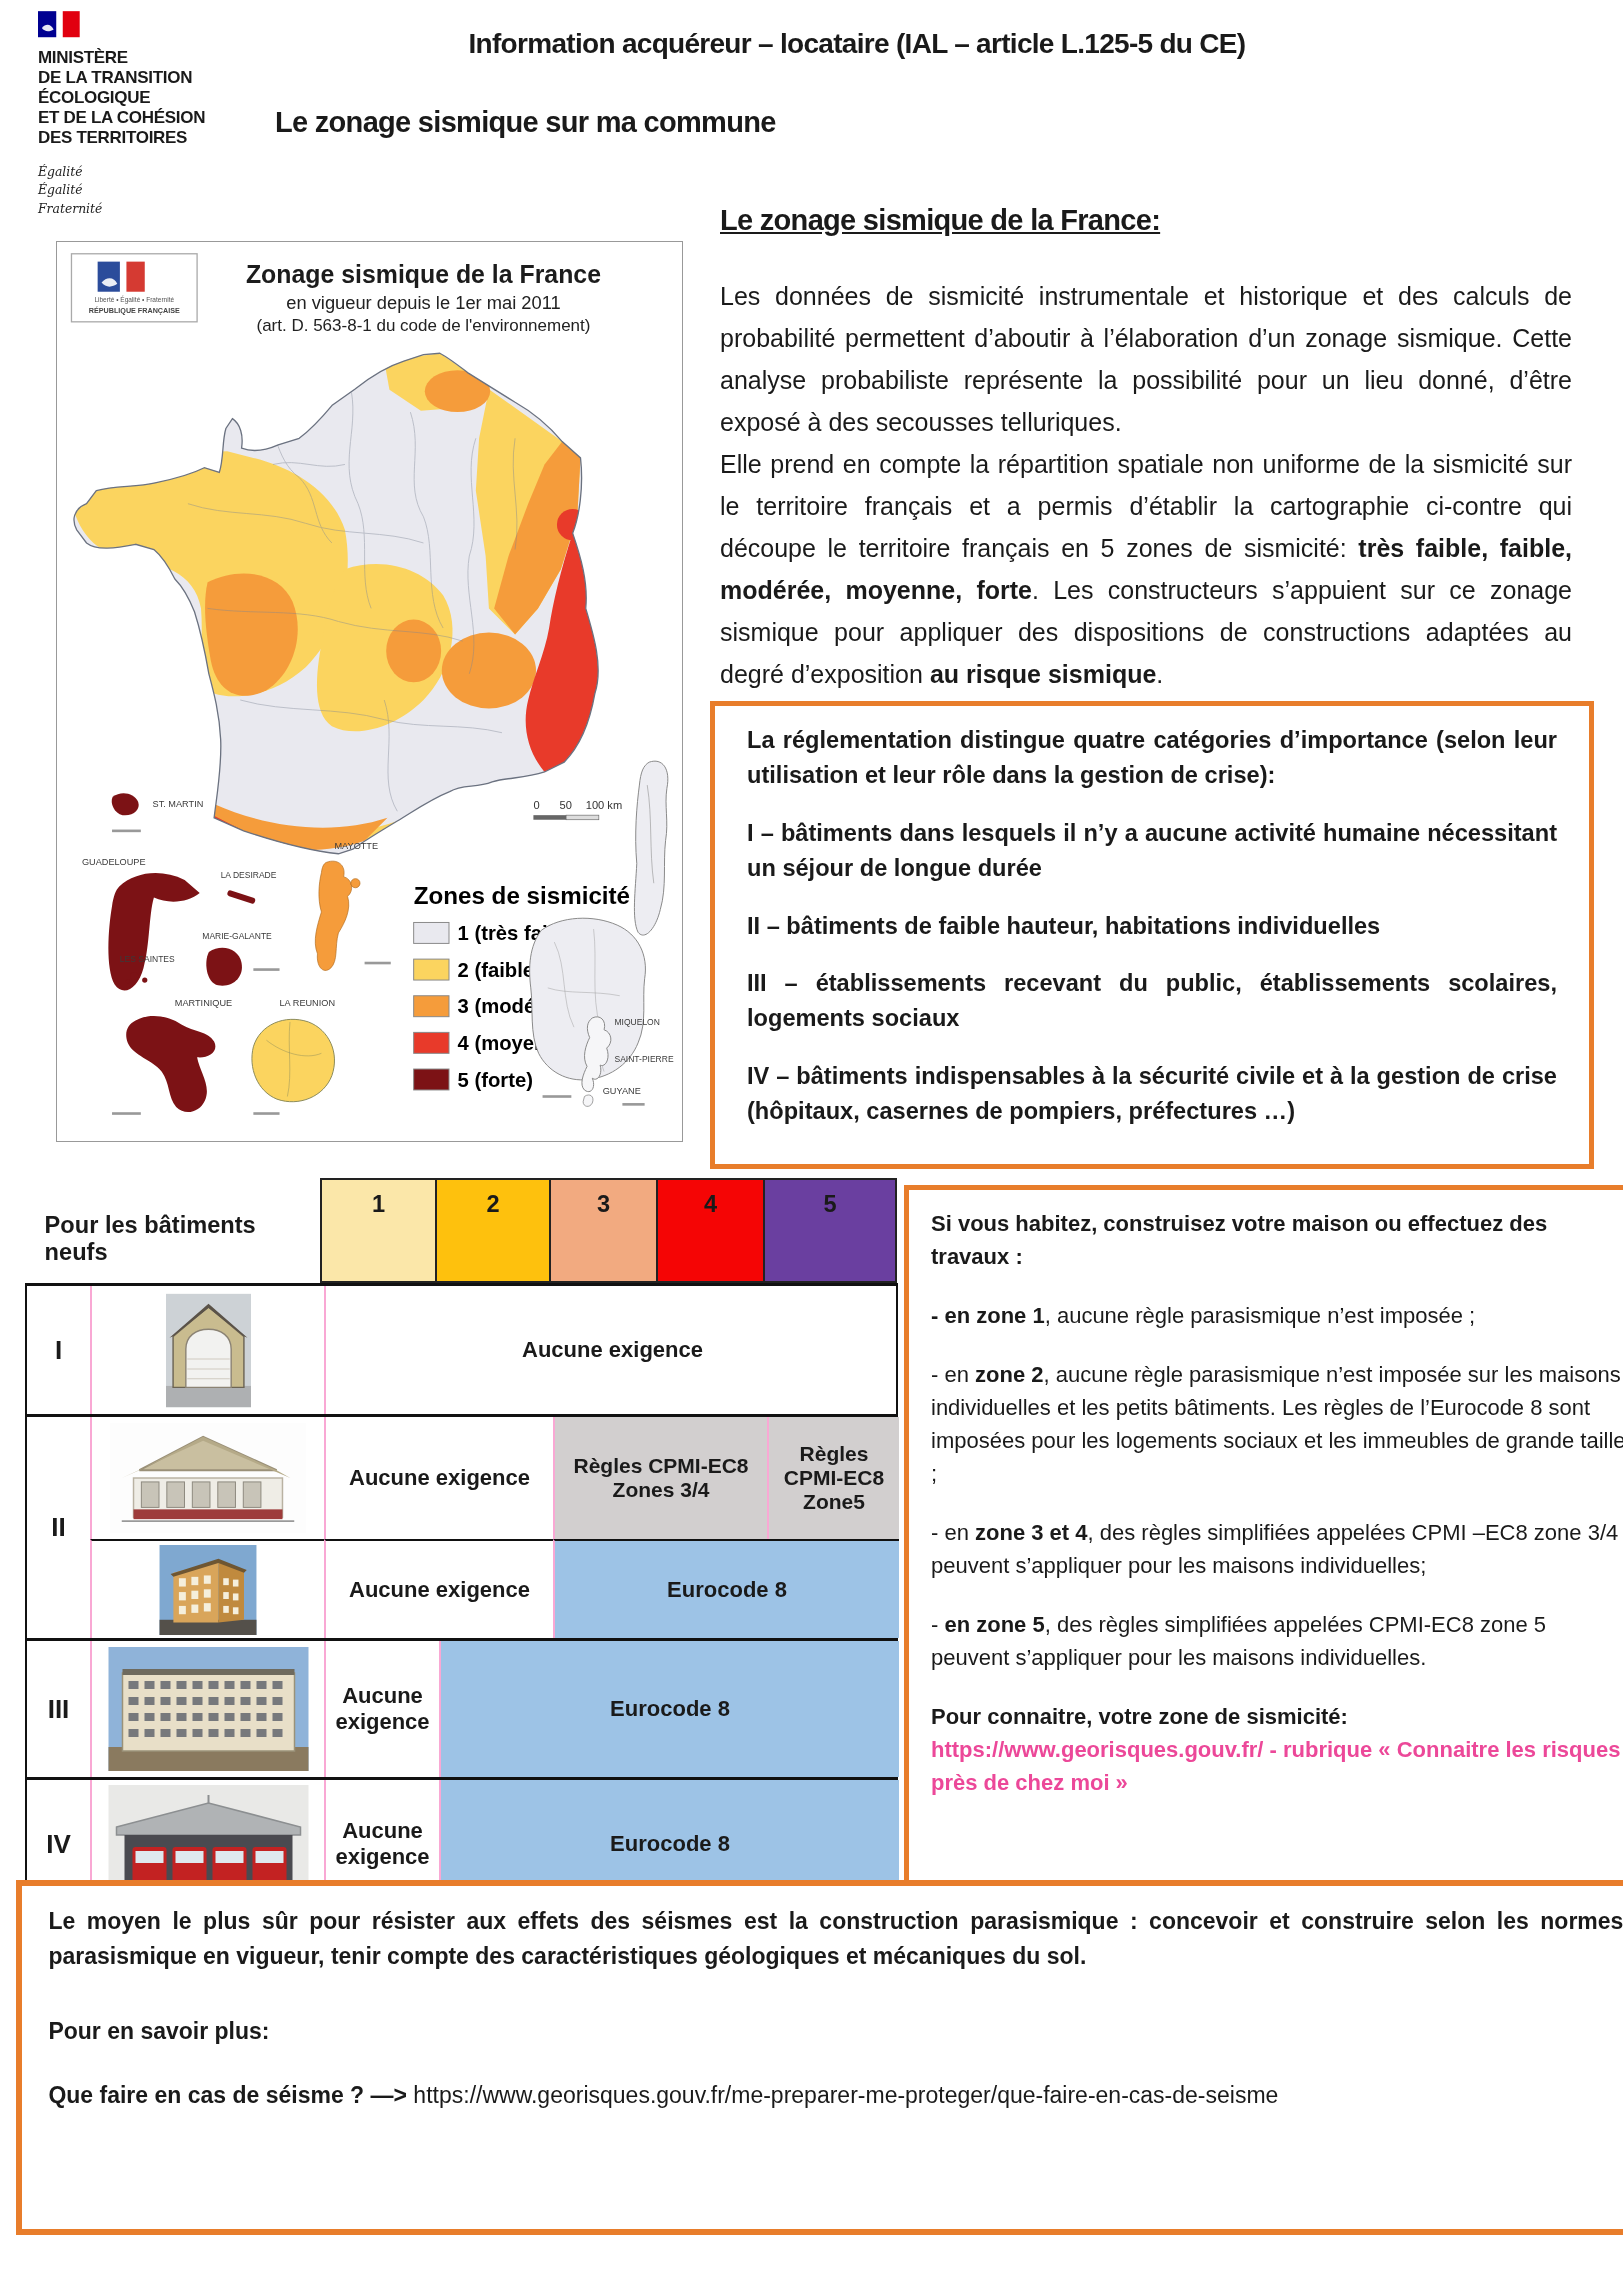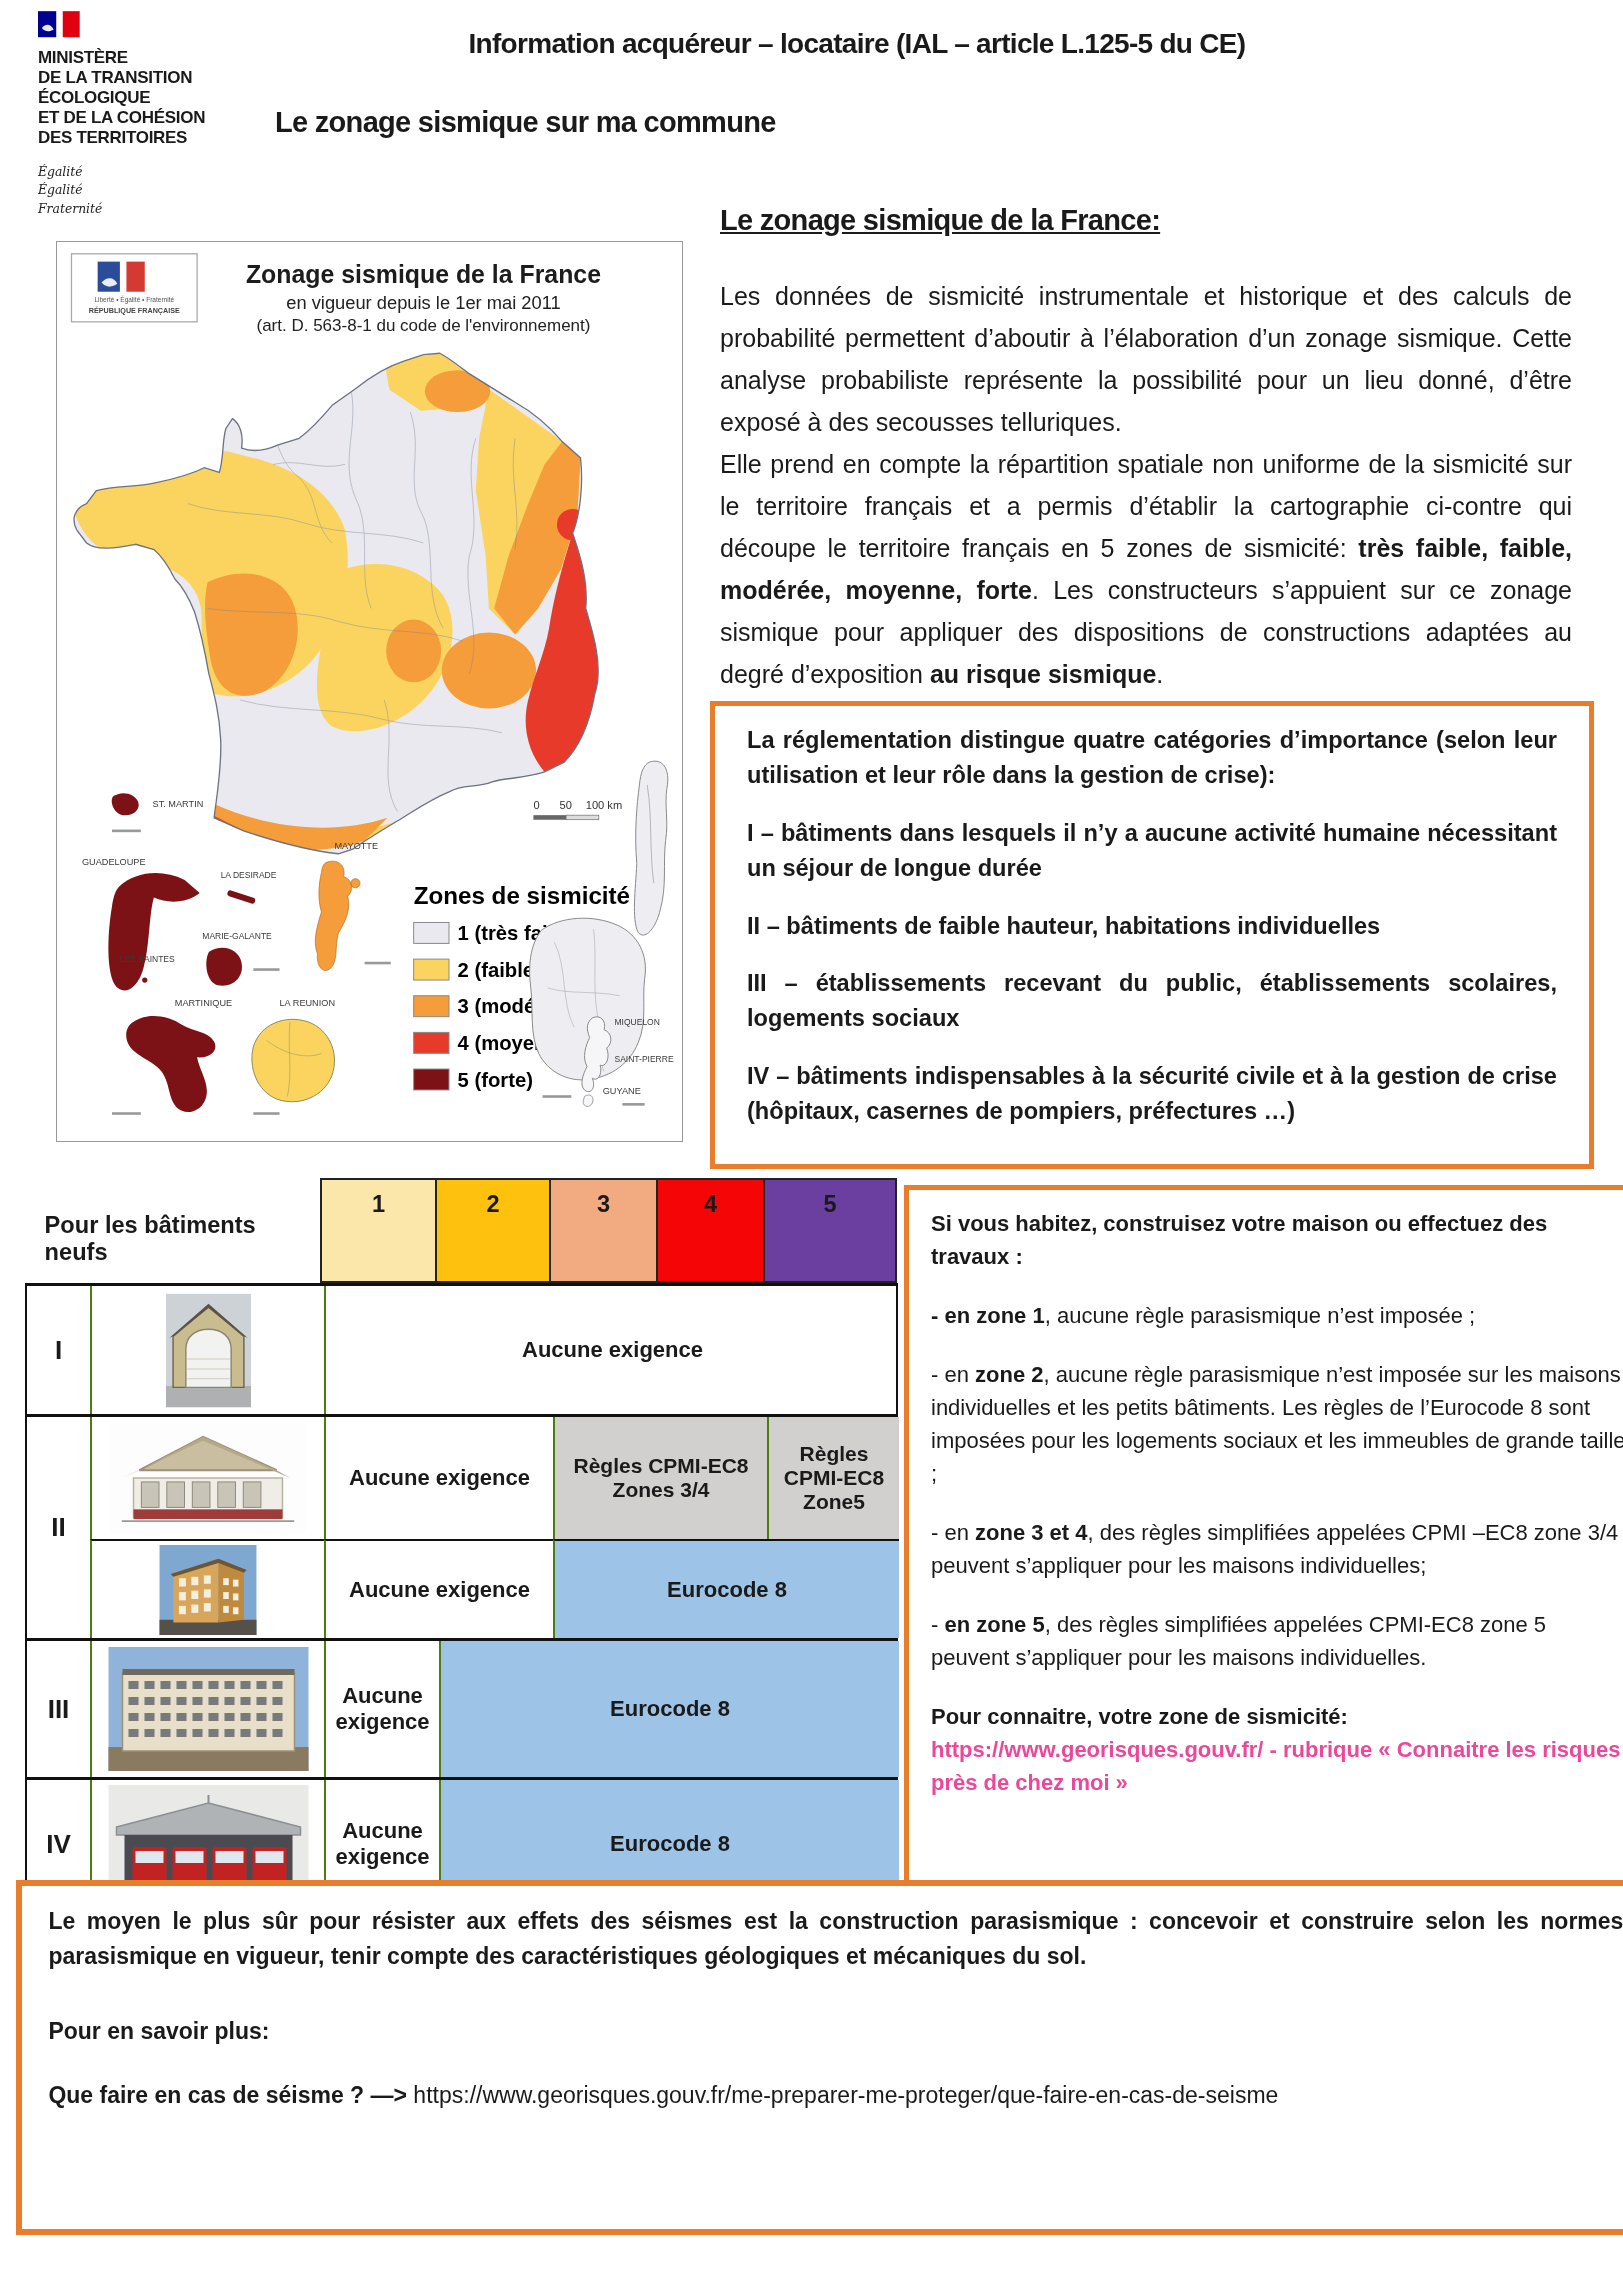--- a/index.html
+++ b/index.html
@@ -37,21 +37,21 @@
   
   .seis-table{left:25px;top:1178px;width:873px}
   .tgrid{display:grid;grid-template-columns:63px 234px 115px 114px 107px 107px 132px}
   .thead{height:105px}
   .thead .caption{grid-column:1/3;display:flex;align-items:flex-end;padding:0 0 17px 19.6px;font-size:23.6px;font-weight:bold}
   .zcell{border:2px solid #222;margin-left:-2px;display:flex;justify-content:center;padding-top:10.5px;font-size:23.6px;font-weight:bold}
   .z1{background:#FBE7A9}.z2{background:#FEC10D}.z3{background:#F2AA80}.z4{background:#F50505}.z5{background:#6A3FA0}
   .tbody{border:2.6px solid #111;border-top:3.3px solid #111}
   .trow{border-top:3.9px solid #111}
   .trow:first-child{border-top:none}
-  .cell{border-left:2px solid #4d7c0f;display:flex;align-items:center;justify-content:center;
+  .cell{border-left:2px solid #f9a8d4;display:flex;align-items:center;justify-content:center;
         text-align:center;font-size:22px;font-weight:bold;padding:3.9px 6.5px;box-sizing:border-box}
   .cell.first{border-left:none}
   .cell.photo{padding:5.2px}
   .grey{background:#D2CFCF;font-size:21px}
   .blue{background:#9DC3E6}
   .subline{border-top:2px solid #111}
   .romlbl{font-size:26px}
 
   svg text{font-family:"Liberation Sans",sans-serif}
 </style>

